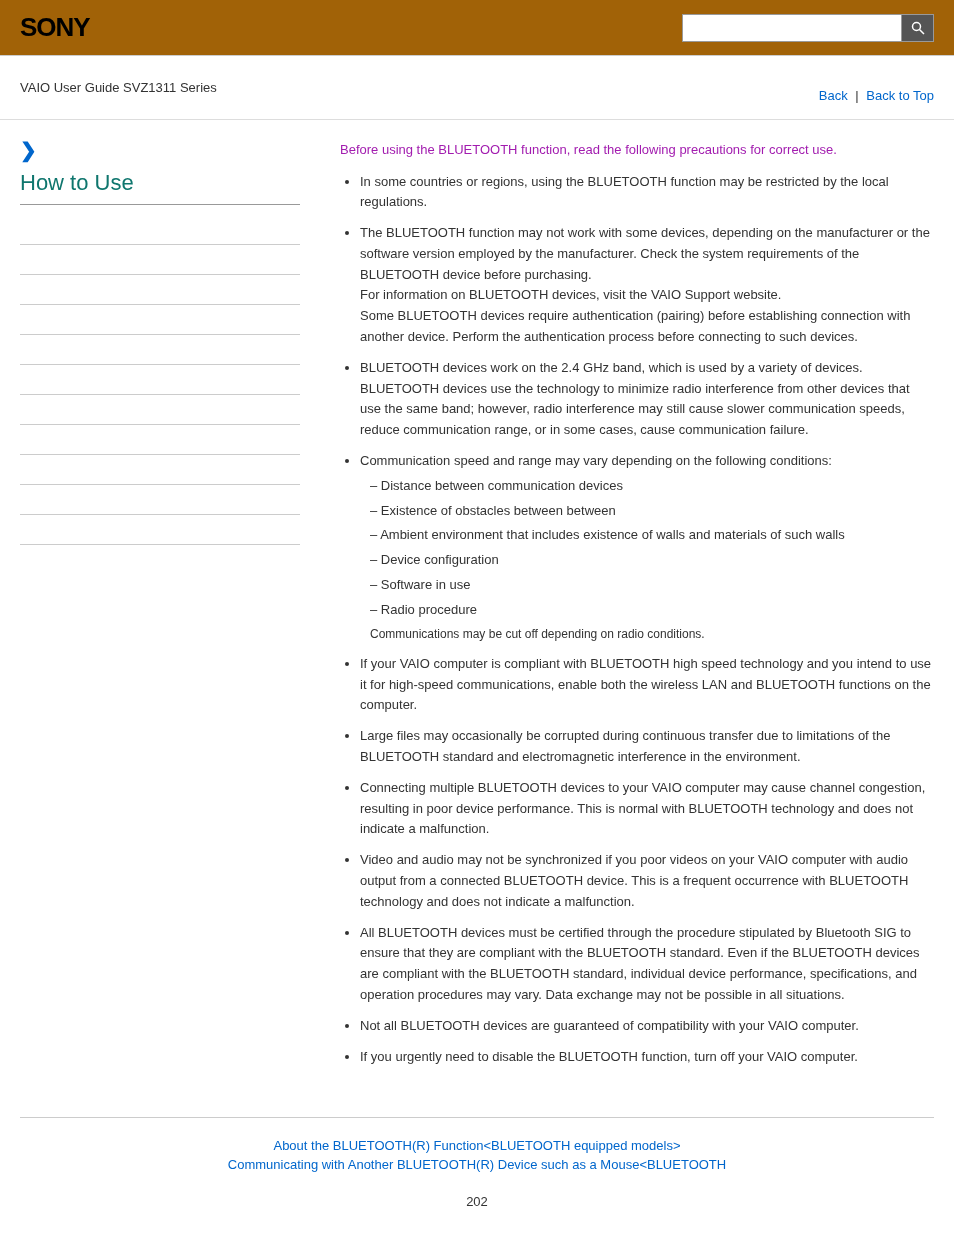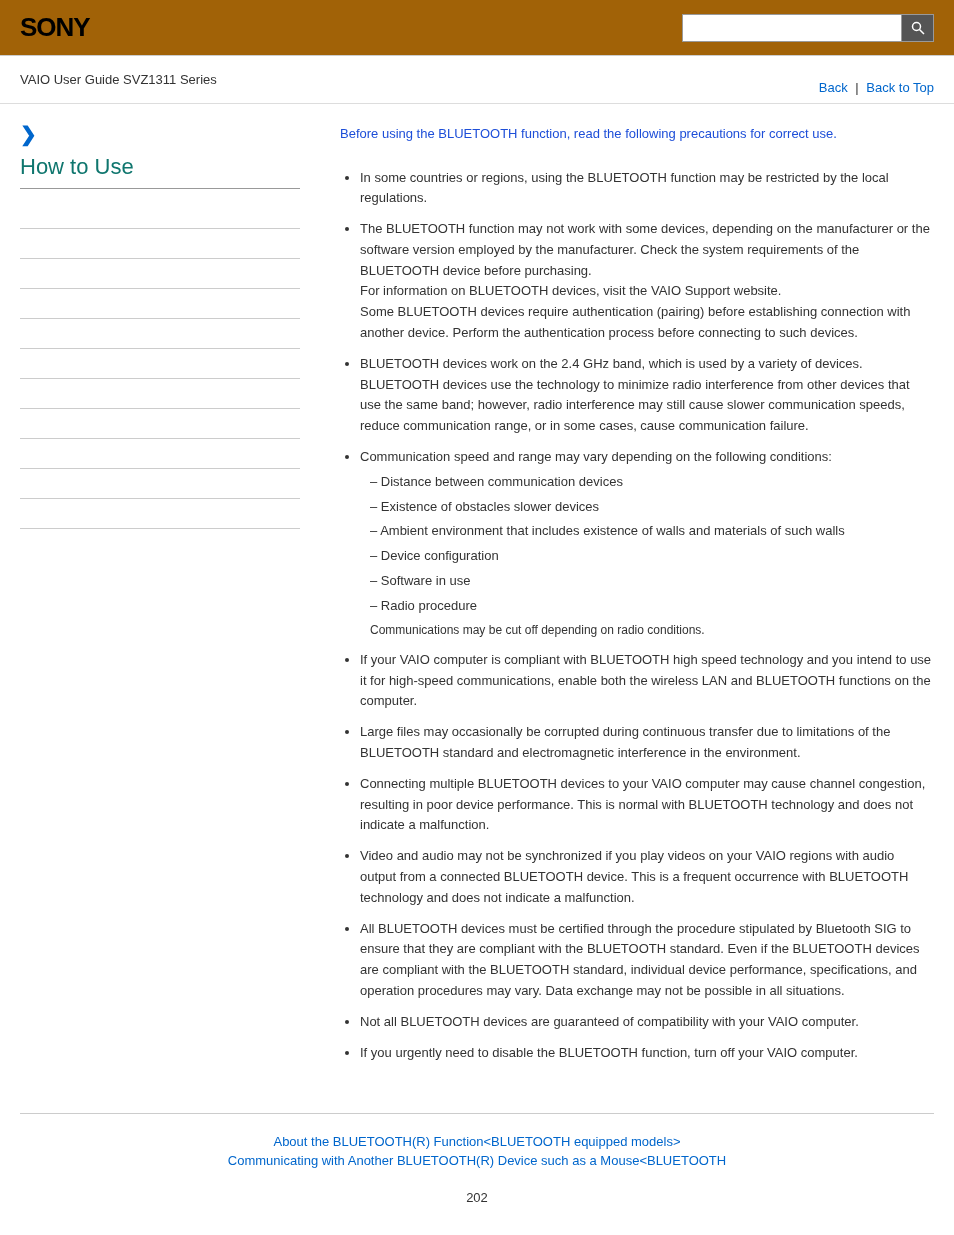--- a/index.html
+++ b/index.html
@@ -48,21 +48,21 @@
       cursor: pointer;
       display: flex;
       align-items: center;
       justify-content: center;
       color: #fff;
       font-size: 14px;
     }
 
     
     .nav-bar {
-      padding: 8px 20px;
+      padding: 16px 20px;
       display: flex;
       justify-content: space-between;
       align-items: center;
       border-bottom: 1px solid #ddd;
     }
     .nav-title {
       font-size: 13px;
       color: #333;
     }
     .nav-links {
@@ -119,22 +119,22 @@
     }
 
     
     .content {
       flex: 1;
       padding-left: 20px;
     }
 
     .content-intro {
       font-size: 13px;
-      color: #1d4ed8;
-      margin-bottom: 24px;
+      color: #a21caf;
+      margin-bottom: 12px;
       line-height: 1.5;
     }
 
     .content ul {
       padding-left: 20px;
       list-style: disc;
     }
     .content ul li {
       margin-bottom: 10px;
       line-height: 1.6;
@@ -237,32 +237,32 @@
       <li>
         The BLUETOOTH function may not work with some devices, depending on the manufacturer or the software version employed by the manufacturer. Check the system requirements of the BLUETOOTH device before purchasing.<br>
         For information on BLUETOOTH devices, visit the VAIO Support website.<br>
         Some BLUETOOTH devices require authentication (pairing) before establishing connection with another device. Perform the authentication process before connecting to such devices.
       </li>
       <li>BLUETOOTH devices work on the 2.4 GHz band, which is used by a variety of devices. BLUETOOTH devices use the technology to minimize radio interference from other devices that use the same band; however, radio interference may still cause slower communication speeds, reduce communication range, or in some cases, cause communication failure.</li>
       <li>
         Communication speed and range may vary depending on the following conditions:
         <ul>
           <li>Distance between communication devices</li>
-          <li>Existence of obstacles slower devices</li>
+          <li>Existence of obstacles between between</li>
           <li>Ambient environment that includes existence of walls and materials of such walls</li>
           <li>Device configuration</li>
           <li>Software in use</li>
           <li>Radio procedure</li>
         </ul>
         <span class="sub-text" style="display:block; padding-left:30px; margin-top:2px;">Communications may be cut off depending on radio conditions.</span>
       </li>
       <li>If your VAIO computer is compliant with BLUETOOTH high speed technology and you intend to use it for high-speed communications, enable both the wireless LAN and BLUETOOTH functions on the computer.</li>
       <li>Large files may occasionally be corrupted during continuous transfer due to limitations of the BLUETOOTH standard and electromagnetic interference in the environment.</li>
       <li>Connecting multiple BLUETOOTH devices to your VAIO computer may cause channel congestion, resulting in poor device performance. This is normal with BLUETOOTH technology and does not indicate a malfunction.</li>
-      <li>Video and audio may not be synchronized if you play videos on your VAIO regions with audio output from a connected BLUETOOTH device. This is a frequent occurrence with BLUETOOTH technology and does not indicate a malfunction.</li>
+      <li>Video and audio may not be synchronized if you poor videos on your VAIO computer with audio output from a connected BLUETOOTH device. This is a frequent occurrence with BLUETOOTH technology and does not indicate a malfunction.</li>
       <li>All BLUETOOTH devices must be certified through the procedure stipulated by Bluetooth SIG to ensure that they are compliant with the BLUETOOTH standard. Even if the BLUETOOTH devices are compliant with the BLUETOOTH standard, individual device performance, specifications, and operation procedures may vary. Data exchange may not be possible in all situations.</li>
       <li>Not all BLUETOOTH devices are guaranteed of compatibility with your VAIO computer.</li>
       <li>If you urgently need to disable the BLUETOOTH function, turn off your VAIO computer.</li>
     </ul>
   </div>
 
 </div>
 
 <hr class="footer-separator">
 <div class="footer-links">

